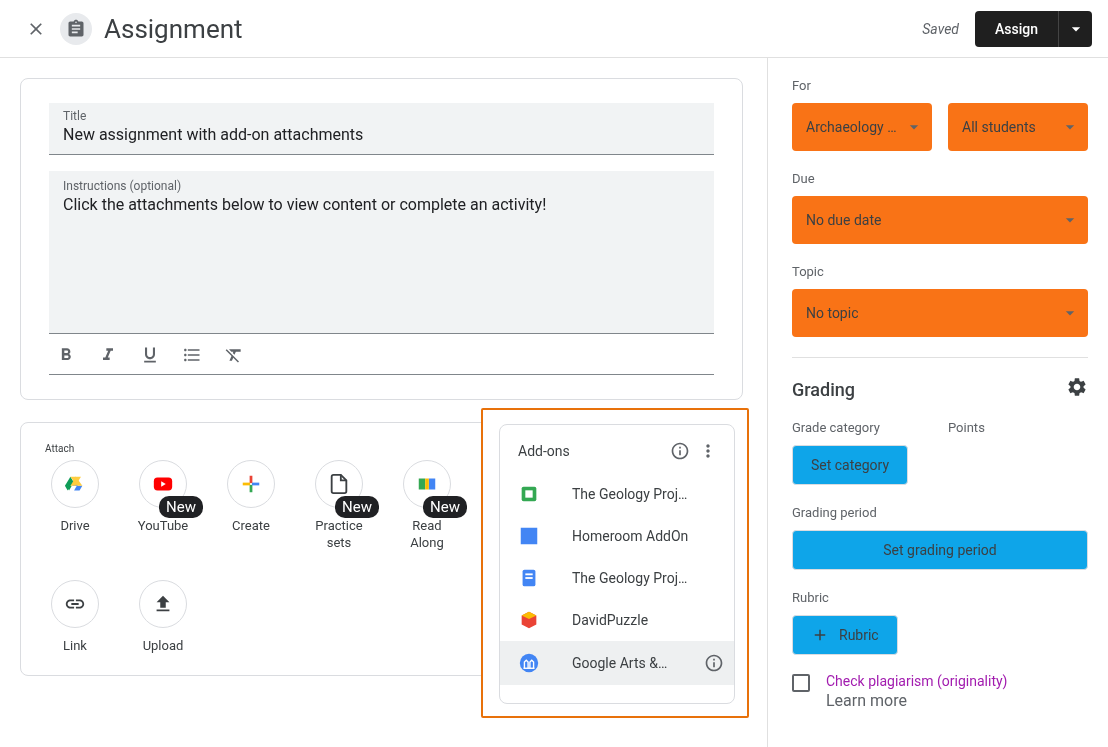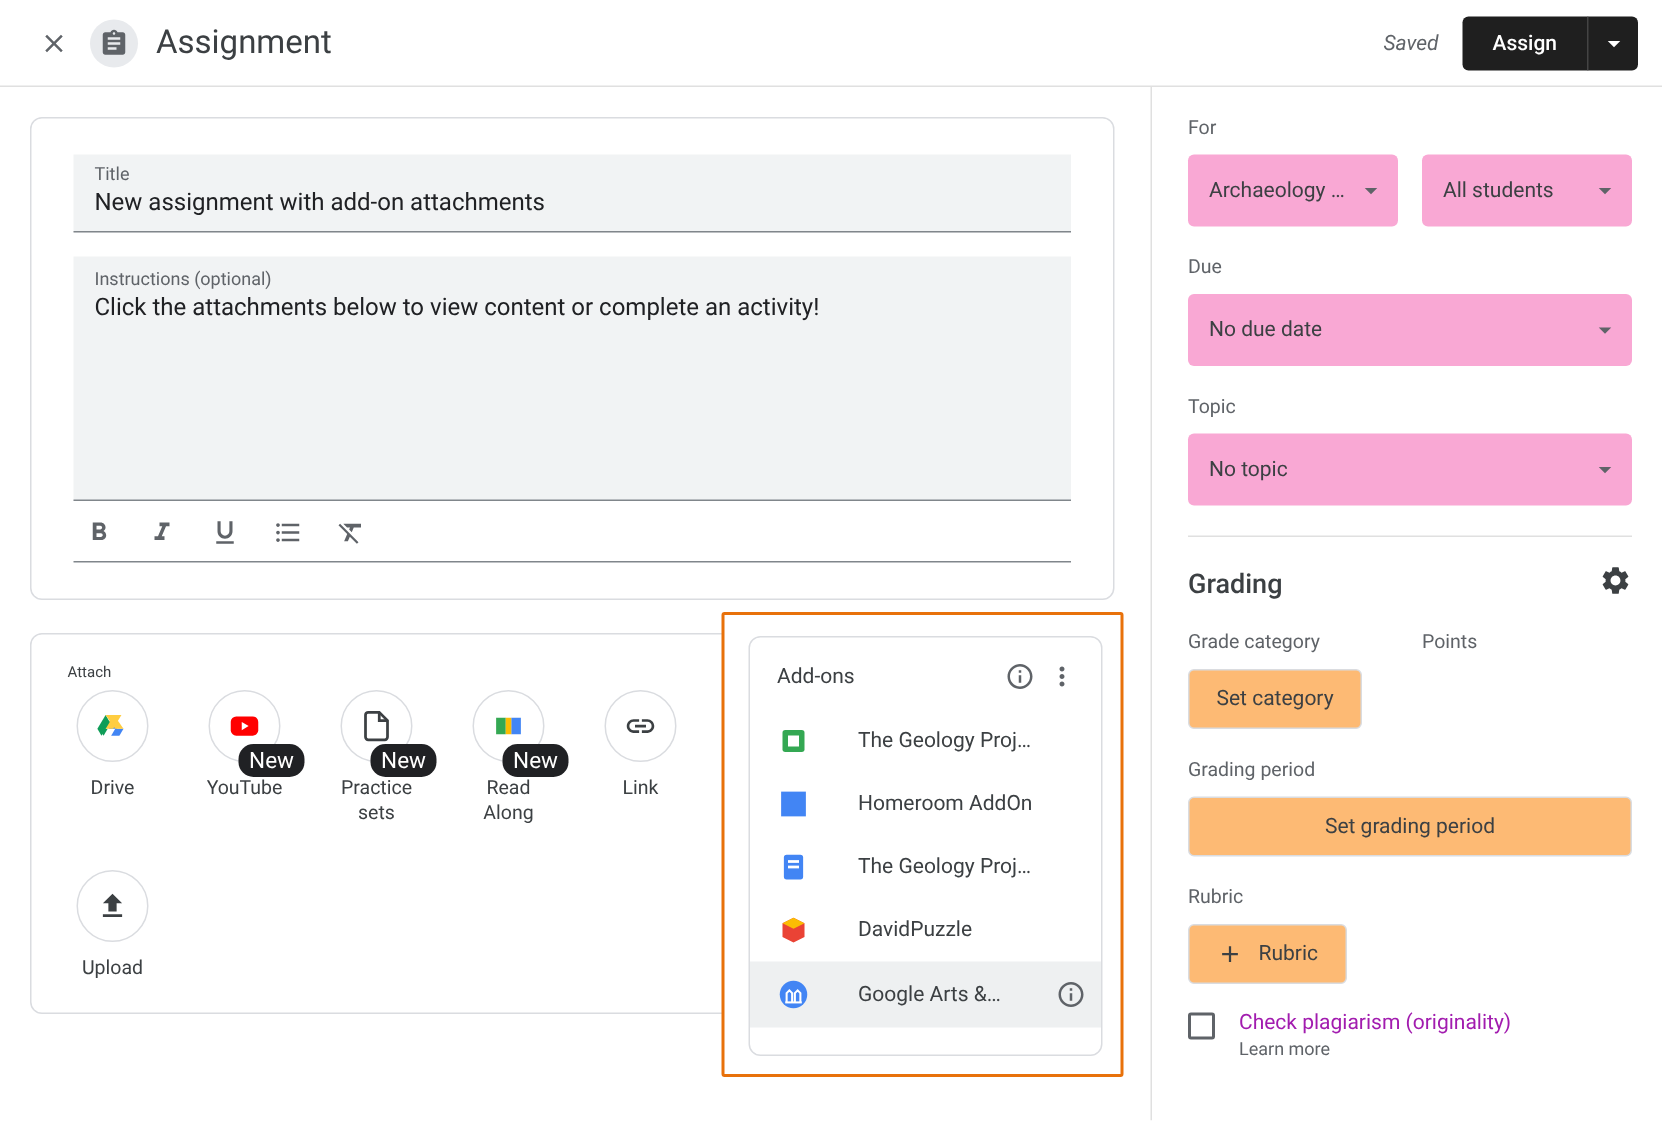--- a/index.html
+++ b/index.html
@@ -3,21 +3,21 @@
 <meta charset="utf-8">
 <style>
   * { box-sizing: border-box; margin: 0; padding: 0; }
   html, body { font-family: 'Google Sans', Roboto, Arial, sans-serif; background: #fff; color: #3c4043; width: 1108px; height: 747px; overflow: hidden; }
   
   .header { height: 58px; display: flex; align-items: center; padding: 0 16px; border-bottom: 1px solid #e0e0e0; }
   .close-btn { width: 40px; height: 40px; display:flex; align-items:center; justify-content:center; cursor:pointer; border-radius:50%; }
   .close-btn svg { width:20px; height:20px; fill:#5f6368; }
   .doc-icon { width:32px; height:32px; border-radius:50%; background:#e8eaed; display:flex; align-items:center; justify-content:center; margin: 0 12px 0 4px; }
   .doc-icon svg { width:20px; height:20px; fill:#5f6368; }
-  .header-title { font-size: 22px; color:#3c4043; }
+  .header-title { font-size: 26px; color:#3c4043; }
   .header-spacer { flex:1; }
   .saved { font-style: italic; color:#5f6368; font-size:14px; margin-right:16px; }
   .assign-btn { height:36px; background:#1f1f1f; color:#fff; display:flex; align-items:center; border-radius:4px; overflow:hidden; cursor:pointer; }
   .assign-main { padding:0 20px; font-size:14px; font-weight:500; height:100%; display:flex; align-items:center; }
   .assign-drop { width:34px; height:100%; border-left:1px solid #444; display:flex; align-items:center; justify-content:center; }
   .assign-drop svg { width:20px; height:20px; fill:#fff; }
 
   .body { display:flex; height: calc(747px - 58px); }
   .main { flex:1; padding: 20px 24px 0 20px; overflow:auto; }
   .sidebar { width: 341px; border-left:1px solid #e0e0e0; padding: 20px 20px 0 24px; overflow:auto; }
@@ -56,36 +56,36 @@
   .addon-row { display:flex; align-items:center; padding:10px 8px 10px 18px; cursor:pointer; gap:32px; }
   .addon-row:hover, .addon-row.hovered { background:#eef0f1; }
   .addon-icon { width:22px; height:22px; display:flex; align-items:center; justify-content:center; flex-shrink:0; }
   .addon-icon svg { width:22px; height:22px; }
   .addon-name { font-size:14px; color:#3c4043; white-space:nowrap; overflow:hidden; text-overflow:ellipsis; flex:1; }
   .addon-row .info { width:24px; height:24px; display:flex; align-items:center; justify-content:center; flex-shrink:0; }
   .addon-row .info svg { width:20px; height:20px; fill:#5f6368; }
 
   .sb-label { font-size:13px; color:#5f6368; margin-bottom:10px; }
   .sb-row { display:flex; gap:16px; margin-bottom:20px; }
-  .sb-select { flex:1; background:#f9a8d4; height:48px; border-radius:4px; display:flex; align-items:center; padding:0 8px 0 14px; cursor:pointer; font-size:14px; color:#3c4043; justify-content:space-between; }
+  .sb-select { flex:1; background:#f97316; height:48px; border-radius:4px; display:flex; align-items:center; padding:0 8px 0 14px; cursor:pointer; font-size:14px; color:#3c4043; justify-content:space-between; }
   .sb-select svg { width:20px; height:20px; fill:#5f6368; flex-shrink:0; }
   .sb-select .txt { white-space:nowrap; overflow:hidden; text-overflow:ellipsis; }
   .sb-full { width:100%; }
   hr.sb-div { border:none; border-top:1px solid #e0e0e0; margin:6px 0 18px; }
   .sb-heading { font-size:18px; font-weight:500; color:#3c4043; display:flex; align-items:center; justify-content:space-between; margin-bottom:18px; }
   .sb-heading .gear { cursor:pointer; }
   .sb-heading .gear svg { width:22px; height:22px; fill:#3c4043; }
-  .btn-outline { border:1px solid #dadce0; border-radius:4px; padding:0 18px; height:40px; display:inline-flex; align-items:center; font-size:14px; color:#3c4043; cursor:pointer; background:#fdba74; }
+  .btn-outline { border:1px solid #dadce0; border-radius:4px; padding:0 18px; height:40px; display:inline-flex; align-items:center; font-size:14px; color:#3c4043; cursor:pointer; background:#0ea5e9; }
   .btn-outline.full { width:100%; justify-content:center; }
   .col { flex:1; }
   .plus-btn svg { width:18px; height:18px; fill:#3c4043; margin-right:10px; }
   .check-row { display:flex; align-items:flex-start; gap:16px; margin-top:18px; }
   .checkbox { width:18px; height:18px; border:2px solid #5f6368; border-radius:2px; margin-top:1px; cursor:pointer; flex-shrink:0; }
   .check-text { font-size:14px; color:#a21caf; }
-  .check-sub { font-size:12px; color:#5f6368; margin-top:2px; }
+  .check-sub { font-size:16px; color:#5f6368; margin-top:2px; }
 </style>
 </head>
 <body>
 
 <div class="header">
   <div class="close-btn">
     <svg viewBox="0 0 24 24">
         <path d="M19 6.41L17.59 5 12 10.59 6.41 5 5 6.41 10.59 12 5 17.59 6.41 19 12 13.41 17.59 19 19 17.59 13.41 12z"></path>
       </svg>
   </div>
@@ -165,20 +165,31 @@
         </div>
         <div class="attach-item">
           <div class="icon-circle">
               <svg viewBox="0 0 24 24">
                 <rect x="2" y="5" width="20" height="14" rx="4" fill="#FF0000"></rect>
                 <polygon points="10,9 10,15 15,12" fill="#fff"></polygon>
               </svg>
             </div>
           <div class="label">YouTube</div>
           <div class="new-badge">New</div>
+        </div>
+        <div class="attach-item">
+          <div class="icon-circle">
+              <svg viewBox="0 0 24 24">
+                <rect x="10.5" y="3" width="3" height="8" fill="#EA4335"></rect>
+                <rect x="10.5" y="13" width="3" height="8" fill="#34A853"></rect>
+                <rect x="3" y="10.5" width="8" height="3" fill="#FBBC04"></rect>
+                <rect x="13" y="10.5" width="8" height="3" fill="#4285F4"></rect>
+              </svg>
+            </div>
+          <div class="label">Create</div>
         </div>
         <div class="attach-item">
           <div class="icon-circle">
               <svg viewBox="0 0 24 24">
                 <path fill="none" stroke="#3c4043" stroke-width="2" d="M14 2H6a2 2 0 0 0-2 2v16a2 2 0 0 0 2 2h12a2 2 0 0 0 2-2V8l-6-6z"></path>
                 <path fill="none" stroke="#3c4043" stroke-width="2" d="M14 2v6h6"></path>
               </svg>
             </div>
           <div class="label">Practice sets</div>
           <div class="new-badge">New</div>

